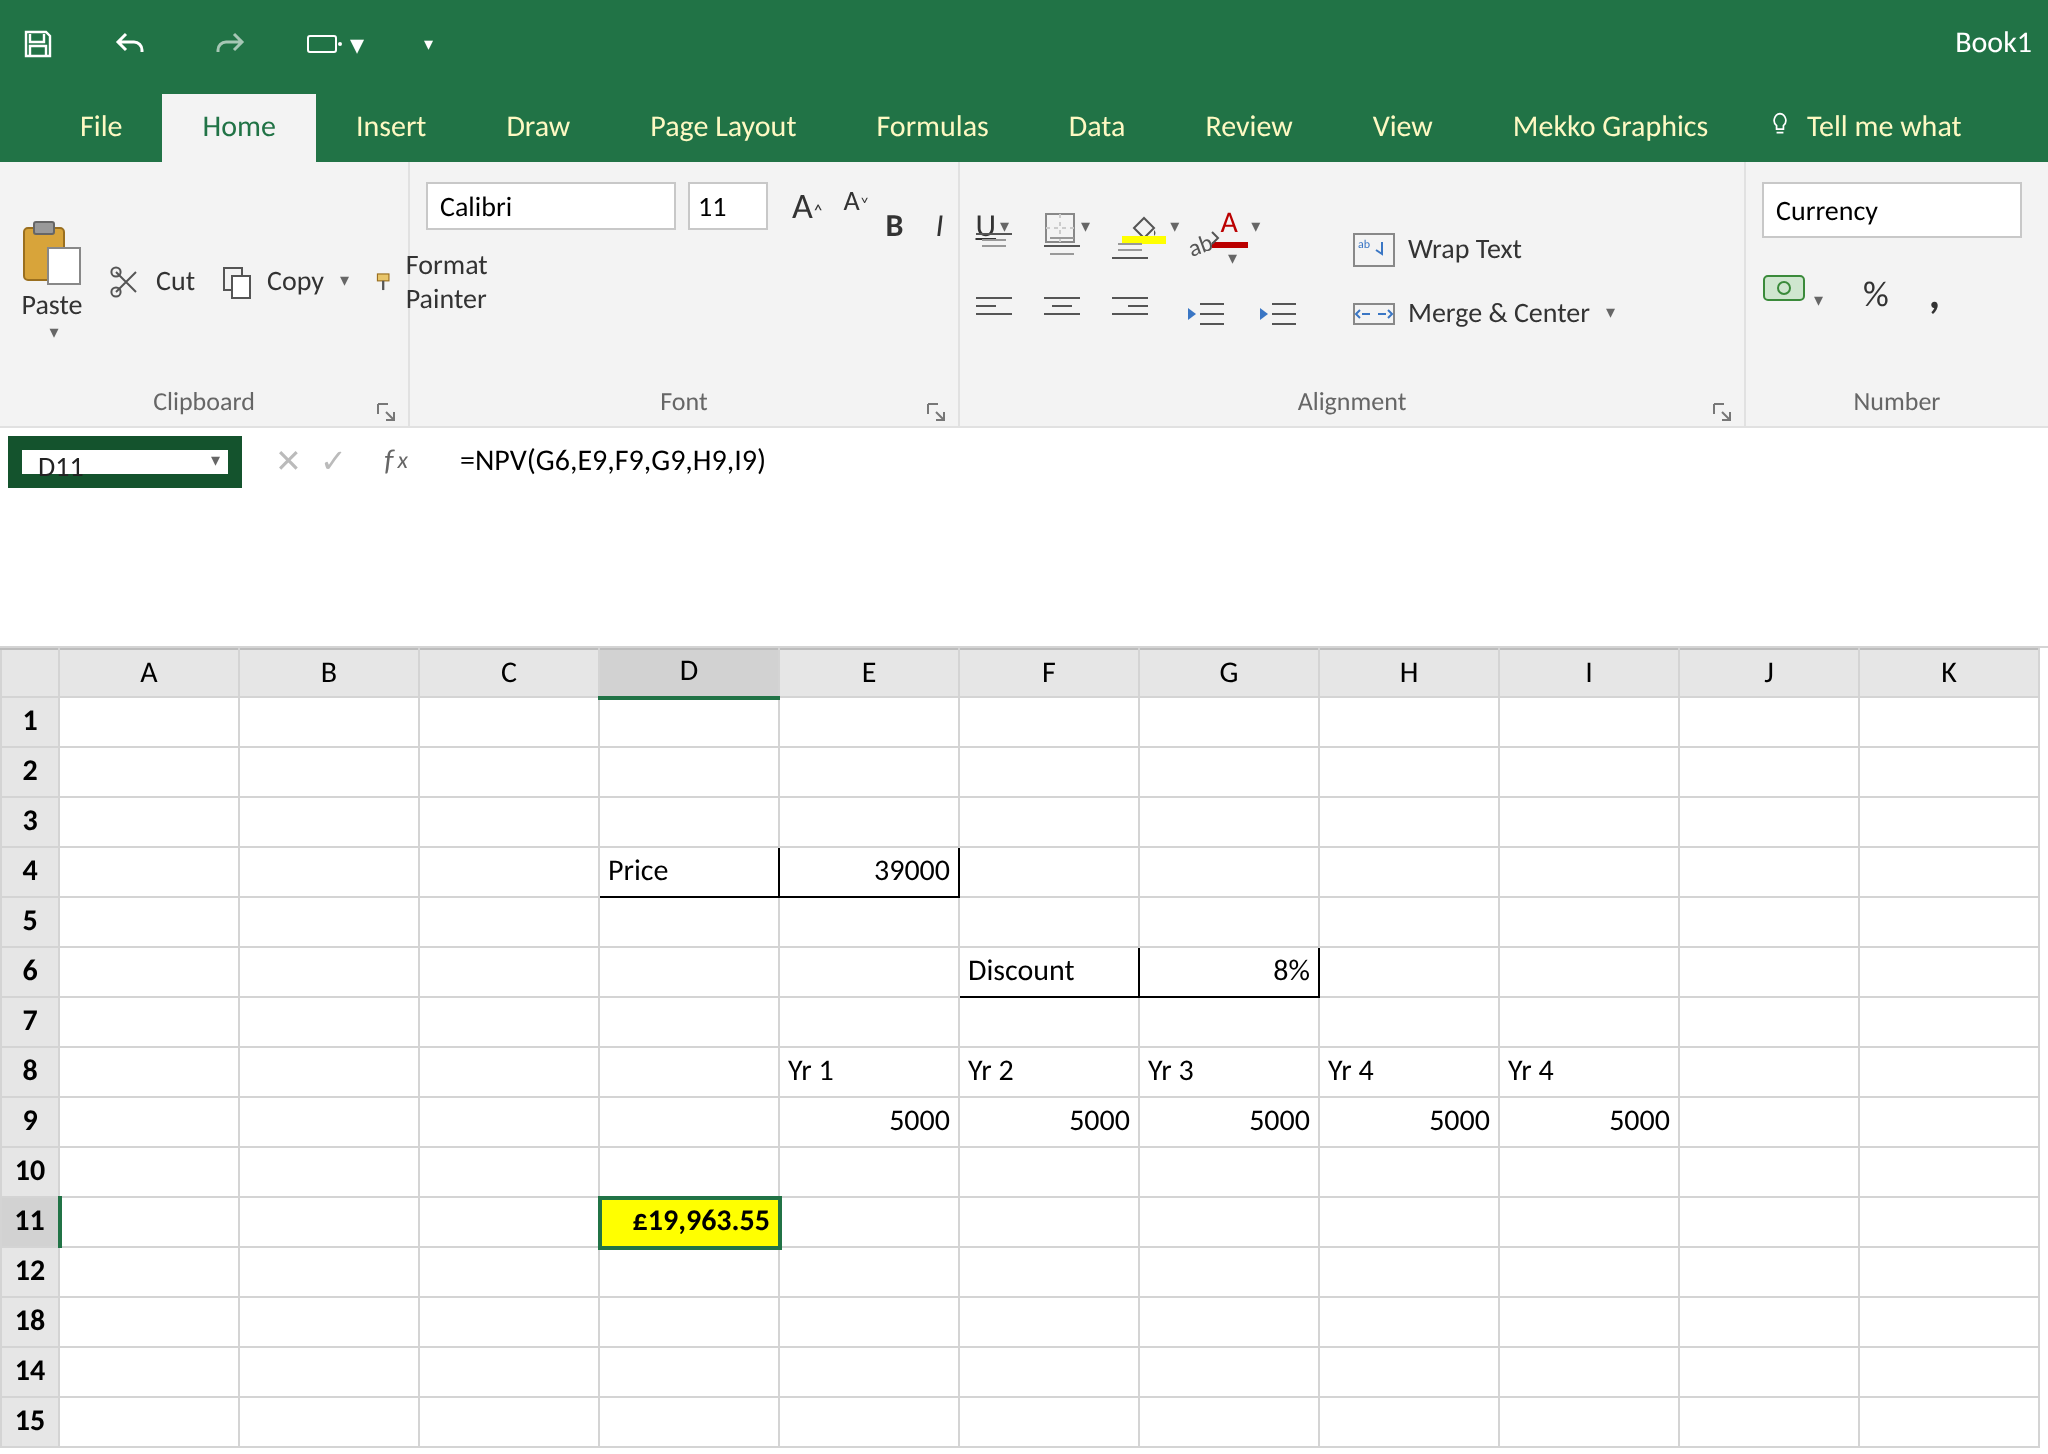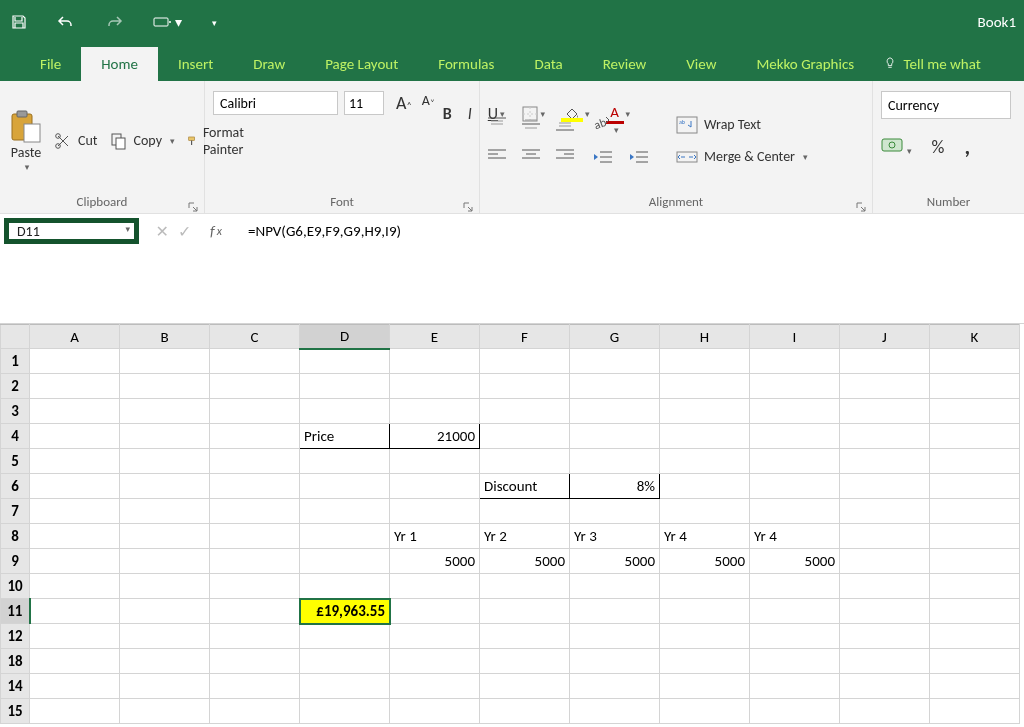--- a/index.html
+++ b/index.html
@@ -13,21 +13,21 @@
   .qat { display: flex; gap: 30px; align-items: center; padding-left: 3px;}
   .qat span { font-size: 14px; display:inline-flex; align-items:center; }
   .doc-title { margin-left: auto; font-size: 15px; }
 
   
   .tabstrip {
     height: 37px; background: #217346; display: flex; align-items: flex-end;
     padding-left: 20px; gap: 0;
   }
   .tab {
-    color: #bef264; font-size: 15px; padding: 8px 20px 8px 20px; cursor: pointer;
+    color: #fef9c3; font-size: 15px; padding: 8px 20px 8px 20px; cursor: pointer;
   }
   .tab.active { background: #f3f3f3; color: #217346; font-weight: 400; text-align: center; }
   .tell-bulb { width: 12px; height:12px; stroke:#fff; fill:none; display:inline-block; margin-right:4px;}
 
   
   .ribbon {
     height: 133px; background: #f3f3f3; border-bottom: 1px solid #e1e1e1;
     display: flex;
   }
   .grp {
@@ -69,21 +69,21 @@
   .indent-row{display:flex;gap:16px;}
   .wrap-merge{display:flex;flex-direction:column;gap:14px;}
   .wrap-btn{display:flex;align-items:center;gap:6px;font-size:14px;color:#333;}
 
   
   .num-fmt{width:130px;height:24px;border:1px solid #c8c8c8;font-size:14px;padding:13px 6px;background:#fff;}
   .num-row2{display:flex;gap:20px;margin-top:14px;align-items:center;}
 
   
   .fbar{height:110px;display:flex;border-bottom:1px solid #d4d4d4;}
-  .namebox{width:135px;height:26px;border:5px solid #14532d;margin:4px;background:#fff;display:flex;align-items:flex-start;padding:0 8px;font-size:14px;color:#222;position:relative;}
+  .namebox{width:117px;height:26px;border:7px solid #14532d;margin:4px;background:#fff;display:flex;align-items:flex-start;padding:0 8px;font-size:14px;color:#222;position:relative;}
   .namebox .dd{position:absolute;right:4px;}
   .fbar-mid{width:45px;height:26px;margin:4px 0;display:flex;align-items:center;justify-content:space-around;color:#999;}
   .fbar-fx{width:40px;height:26px;margin:4px 0;display:flex;align-items:center;justify-content:center;font-style:italic;color:#666;font-size:15px;gap:2px;}
   .fbar-fx .x{font-size:12px;}
   .fbar-input{flex:1;background:#fff;margin:4px;padding:4px 8px;font-size:15px;color:#000;}
 
   
   .sheet{background:#fff;}
   table.grid{border-collapse:collapse;}
   table.grid th, table.grid td{border:1px solid #d4d4d4;font-size:15px;color:#000;}
@@ -430,21 +430,21 @@
           <td class="colw"></td>
           <td class="colw"></td>
           <td class="colw"></td>
         </tr>
         <tr>
           <th class="rowh">4</th>
           <td class="colw"></td>
           <td class="colw"></td>
           <td class="colw"></td>
           <td class="colw al-l bordered">Price</td>
-          <td class="colw al-r bordered">21000</td>
+          <td class="colw al-r bordered">39000</td>
           <td class="colw"></td>
           <td class="colw"></td>
           <td class="colw"></td>
           <td class="colw"></td>
           <td class="colw"></td>
           <td class="colw"></td>
         </tr>
         <tr>
           <th class="rowh">5</th>
           <td class="colw"></td>

